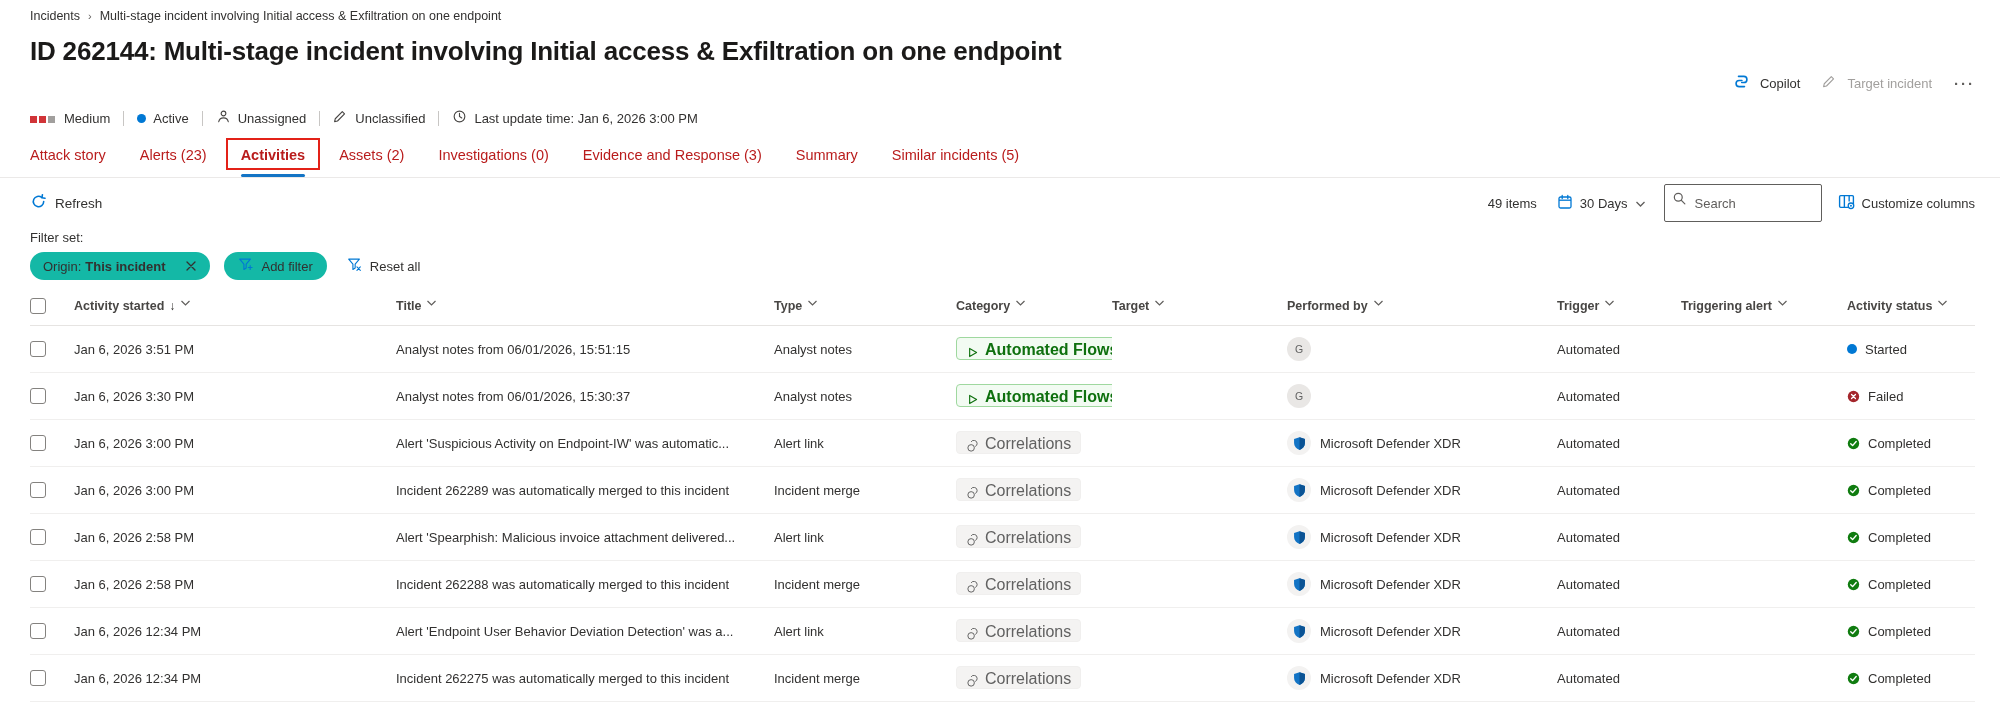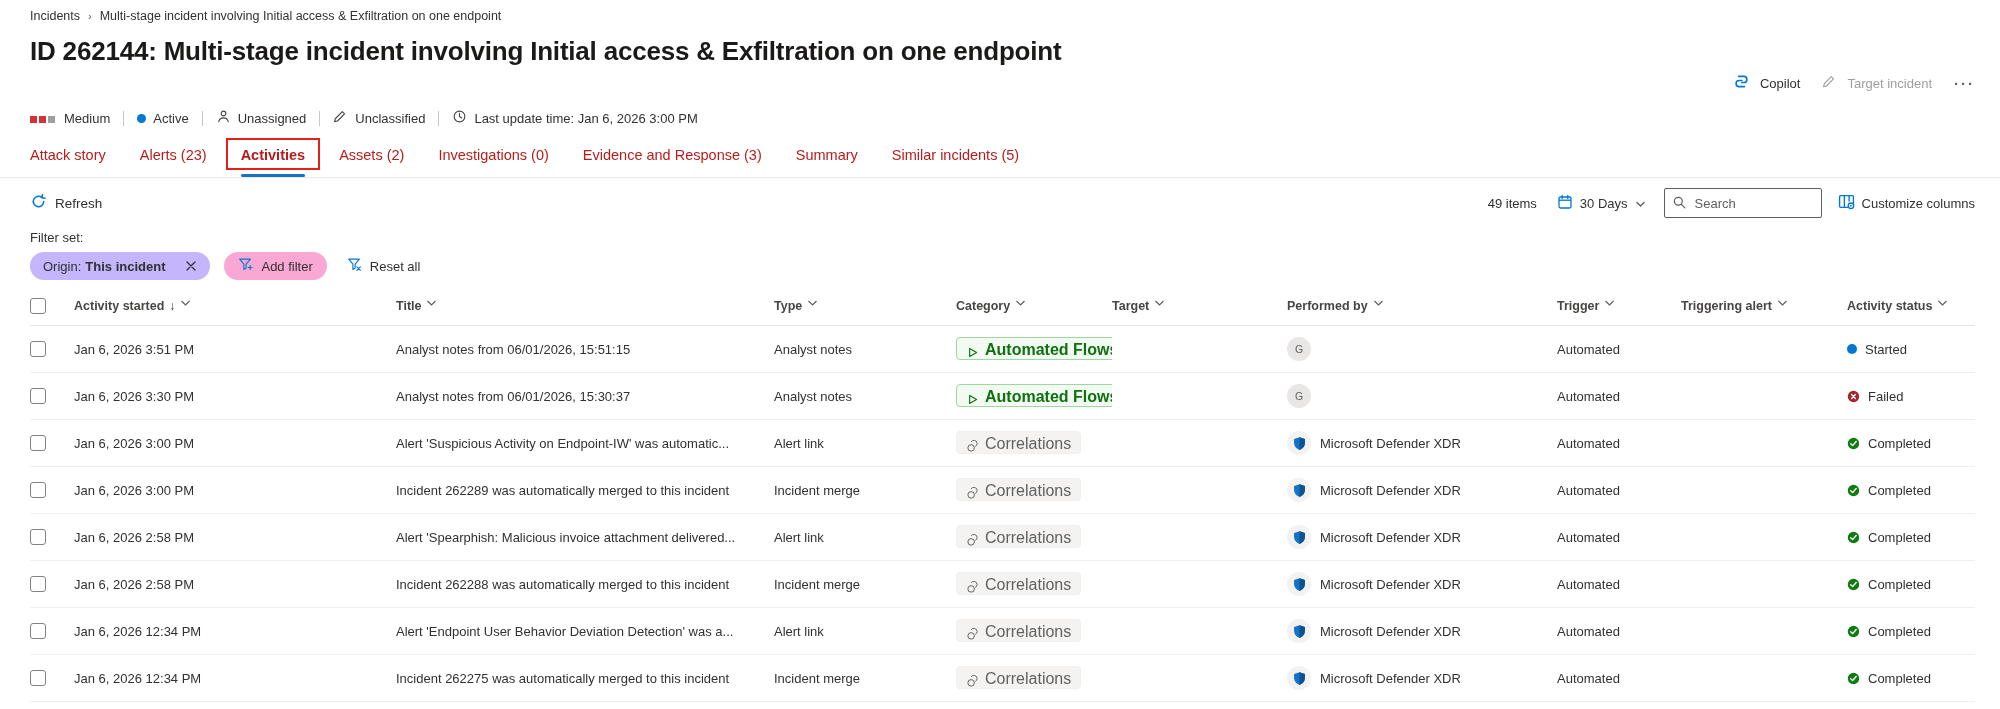--- a/index.html
+++ b/index.html
@@ -34,33 +34,33 @@
   .tab-underline { position:absolute; left:0; right:0; bottom:0; height:3px; background:#1374c5; border-radius:2px; }
   .red-box { position:absolute; left:-15px; right:-15px; top:-9px; bottom:7px; border:2.5px solid #e32118; pointer-events:none; }
   .full-divider { height:1px; background:#ebe9e8; margin:0 -25px 0 -30px; }
 
   
   .toolbar { display:flex; align-items:center; height:50px; }
   .tb-left { display:flex; align-items:center; gap:8px; font-size:13.5px; cursor:pointer; }
   .tb-right { margin-left:auto; display:flex; align-items:center; font-size:13px; }
   .items-count { margin-right:20px; }
   .range-picker { display:flex; align-items:center; gap:7px; margin-right:18px; cursor:pointer; }
-  .searchbox { position:relative; width:158px; height:30px; margin-right:16px; }
+  .searchbox { position:relative; width:158px; height:38px; margin-right:16px; }
   .searchbox input { width:100%; height:100%; border:1px solid #605e5c; border-radius:2px; padding:0 6px 0 30px; font-size:13px; font-family:inherit; color:#323130; outline:none; }
   .searchbox input::placeholder { color:#605e5c; }
   .search-ic { position:absolute; left:8px; top:7px; }
   .customize { display:flex; align-items:center; gap:7px; cursor:pointer; }
 
   
   .filter-label { font-size:13px; margin-top:2px; }
   .chips { display:flex; align-items:center; gap:14px; margin-top:7px; }
-  .chip-origin { display:flex; align-items:center; background:#c4b5fd; border-radius:15px; height:28px; padding:0 13px; font-size:13px; gap:4px; cursor:pointer; }
+  .chip-origin { display:flex; align-items:center; background:#14b8a6; border-radius:15px; height:28px; padding:0 13px; font-size:13px; gap:4px; cursor:pointer; }
   .chip-origin b { font-weight:700; }
   .chip-x { margin-left:16px; display:flex; align-items:center; cursor:pointer; }
-  .chip-add { display:flex; align-items:center; background:#f9a8d4; border-radius:15px; height:28px; padding:0 14px; font-size:13px; gap:8px; cursor:pointer; }
+  .chip-add { display:flex; align-items:center; background:#14b8a6; border-radius:15px; height:28px; padding:0 14px; font-size:13px; gap:8px; cursor:pointer; }
   .chip-reset { display:flex; align-items:center; height:28px; padding:0 6px; font-size:13px; gap:8px; cursor:pointer; }
 
   
   table { border-collapse:collapse; table-layout:fixed; width:1945px; margin-top:10px; }
   th { font-weight:700; font-size:12.5px; color:#484644; text-align:left; padding:8px 8px 11px 0; border-bottom:1px solid #e6e4e2; white-space:nowrap; }
   .th-inner { display:flex; gap:5px; cursor:pointer; }
   td { font-size:13px; color:#323130; padding:0 8px 0 0; height:47px; border-bottom:1px solid #f0efee; white-space:nowrap; overflow:hidden; }
   .checkbox { width:16px; height:16px; border:1px solid #84827f; border-radius:3px; background:#fff; cursor:pointer; }
   .sort-arrow { font-size:12px; color:#323130; }
 

